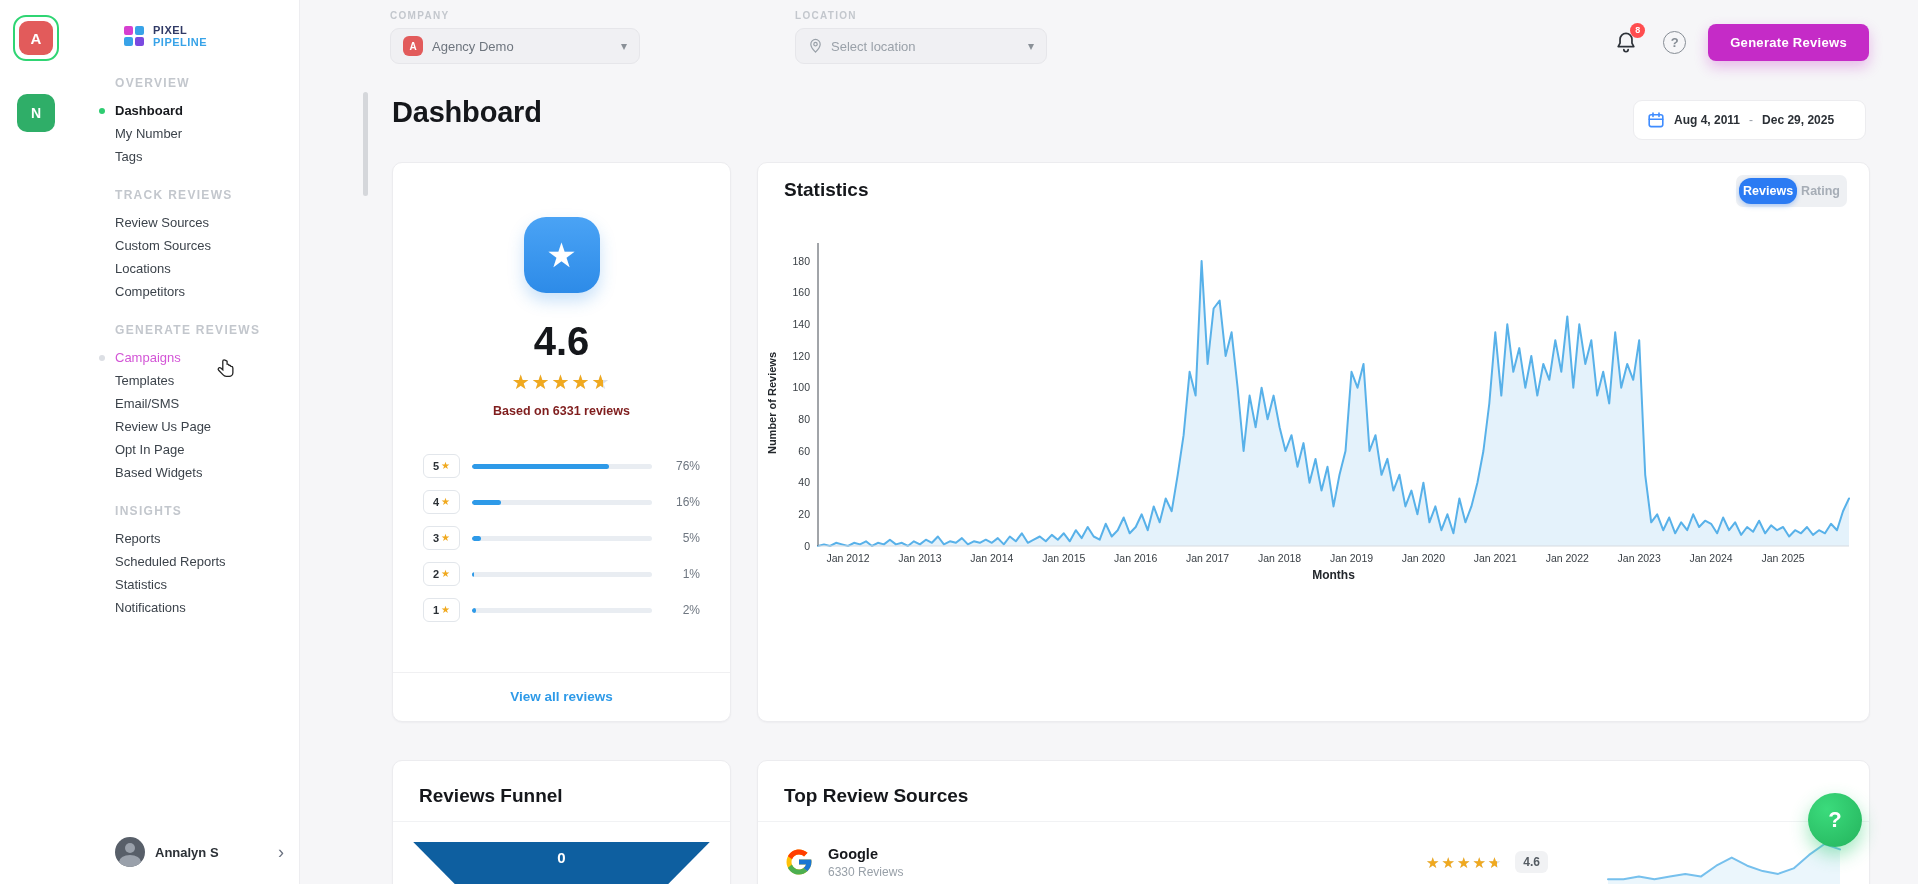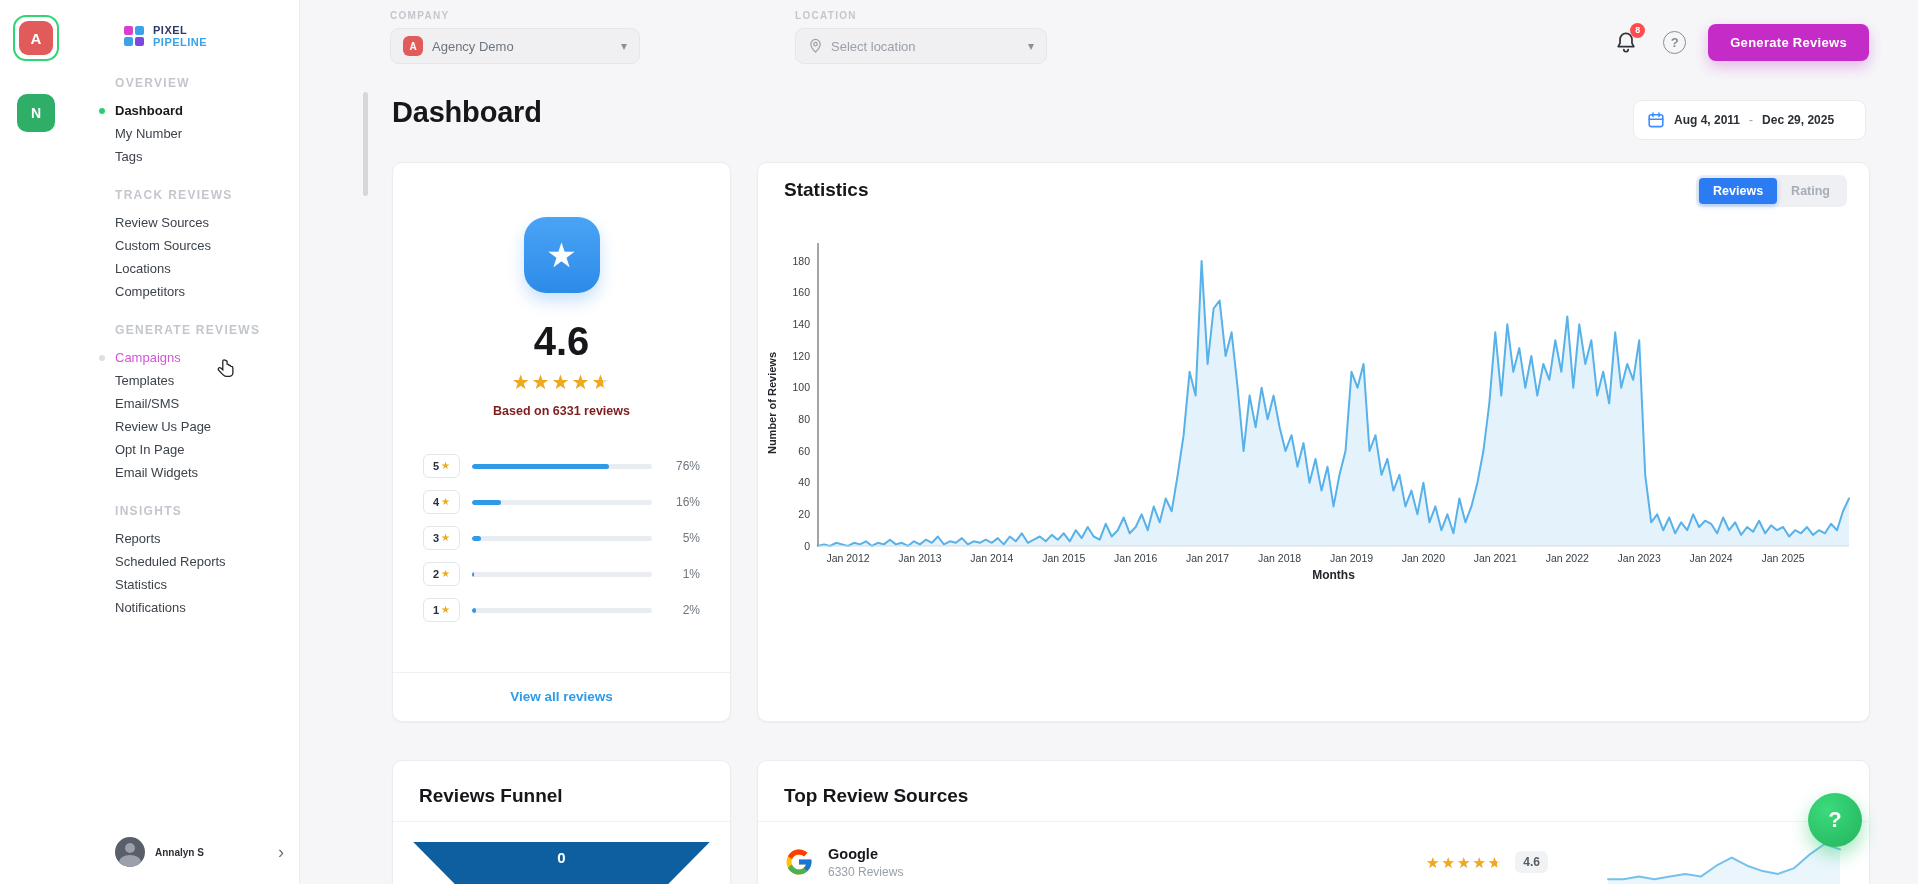--- a/index.html
+++ b/index.html
@@ -31,21 +31,21 @@
   .nav-item.active { color:#17191d; font-weight:800; }
   .nav-item.highlight { color:#d355d6; }
   .nav-item .dot { position:absolute; left:-16px; top:9px; width:6px; height:6px; border-radius:50%; }
   .nav-item.active .dot { background:#2ecc71; }
   .nav-item.highlight .dot { background:#dcdfe4; }
   .scroll-thumb { position:absolute; left:293px; top:92px; width:5px; height:104px; border-radius:3px; background:#d5d7db; cursor:pointer; }
   .side-user { position:absolute; left:0; bottom:10px; width:230px; height:44px; display:flex; align-items:center; padding:0 16px 0 45px; cursor:pointer; }
   .side-avatar { width:30px; height:30px; border-radius:50%; background:#585f69; position:relative; overflow:hidden; flex:0 0 auto; }
   .side-avatar .head { position:absolute; left:10px; top:6px; width:10px; height:10px; border-radius:50%; background:#9aa1ab; }
   .side-avatar .body { position:absolute; left:4px; top:18px; width:22px; height:14px; border-radius:50%; background:#9aa1ab; }
-  .side-user .uname { font-size:10px; font-weight:600; color:#2b3036; margin-left:10px; flex:1; }
+  .side-user .uname { font-size:13px; font-weight:600; color:#2b3036; margin-left:10px; flex:1; }
   .side-user .chev { font-size:18px; color:#6b7280; }
 
   
   .hgroup { position:absolute; top:10px; }
   .hlabel { font-size:10px; font-weight:800; letter-spacing:1.3px; color:#c3c7cd; margin-bottom:7px; }
   .dropdown { height:36px; background:#f0f0f3; border:1px solid #e6e6ea; border-radius:9px;
     display:flex; align-items:center; padding:0 12px; cursor:pointer; }
   .dd-company { width:250px; }
   .dd-location { width:252px; }
   .chip { width:20px; height:20px; border-radius:6px; background:#e25b5b; color:#fff; font-size:10px; font-weight:800;
@@ -98,21 +98,21 @@
   .track .fillbar { height:100%; border-radius:3px; background:#2e9ae8; }
   .pct { width:36px; text-align:right; font-size:12px; color:#6e7680; }
   .rc-divider { margin-top:auto; width:100%; height:1px; background:#f0f0f2; }
   .view-all { display:block; width:100%; text-align:center; padding:16px 0 17px; font-size:13.5px; font-weight:800;
     color:#2e9ae8; text-decoration:none; cursor:pointer; }
 
   .stats-card { left:757px; top:162px; width:1113px; height:560px; }
   .stats-card .card-title { position:absolute; left:26px; top:16px; }
   .toggle { position:absolute; right:22px; top:12px; background:#eef0f3; border-radius:7px; padding:3px; display:flex; }
   .tbtn { border:none; background:transparent; font-family:inherit; font-size:12.5px; font-weight:800;
-    color:#a6adb6; padding:6px 14px; border-radius:4px; cursor:pointer; }
+    color:#a6adb6; padding:6px 4px; border-radius:12px; cursor:pointer; }
   .tbtn.active { background:#2b7bf3; color:#fff; box-shadow:0 2px 5px rgba(43,123,243,.35); }
   #chart { position:absolute; left:0; top:0; }
 
   .funnel-card { left:392px; top:760px; width:339px; height:300px; }
   .sources-card { left:757px; top:760px; width:1113px; height:300px; }
   .bottom-hdr { padding:24px 26px 14px; }
   .hdr-divider { height:1px; background:#f1f2f4; }
   .funnel { margin:20px auto 0; width:88%; height:72px; background:#0e5fa0;
     clip-path:polygon(0 0,100% 0,76% 100%,24% 100%); text-align:center; }
   .funnel span { display:inline-block; margin-top:7px; color:#fff; font-size:15px; font-weight:800; }
@@ -169,21 +169,21 @@
         <div class="nav-item"><span>Locations</span></div>
         <div class="nav-item"><span>Competitors</span></div>
       </div>
       <div class="nav-section">
         <div class="nav-title">GENERATE REVIEWS</div>
         <div class="nav-item highlight"><span class="dot"></span><span>Campaigns</span></div>
         <div class="nav-item"><span>Templates</span></div>
         <div class="nav-item"><span>Email/SMS</span></div>
         <div class="nav-item"><span>Review Us Page</span></div>
         <div class="nav-item"><span>Opt In Page</span></div>
-        <div class="nav-item"><span>Email Widgets</span></div>
+        <div class="nav-item"><span>Based Widgets</span></div>
       </div>
       <div class="nav-section">
         <div class="nav-title">INSIGHTS</div>
         <div class="nav-item"><span>Reports</span></div>
         <div class="nav-item"><span>Scheduled Reports</span></div>
         <div class="nav-item"><span>Statistics</span></div>
         <div class="nav-item"><span>Notifications</span></div>
       </div>
     </nav>
   <div class="scroll-thumb"></div>

